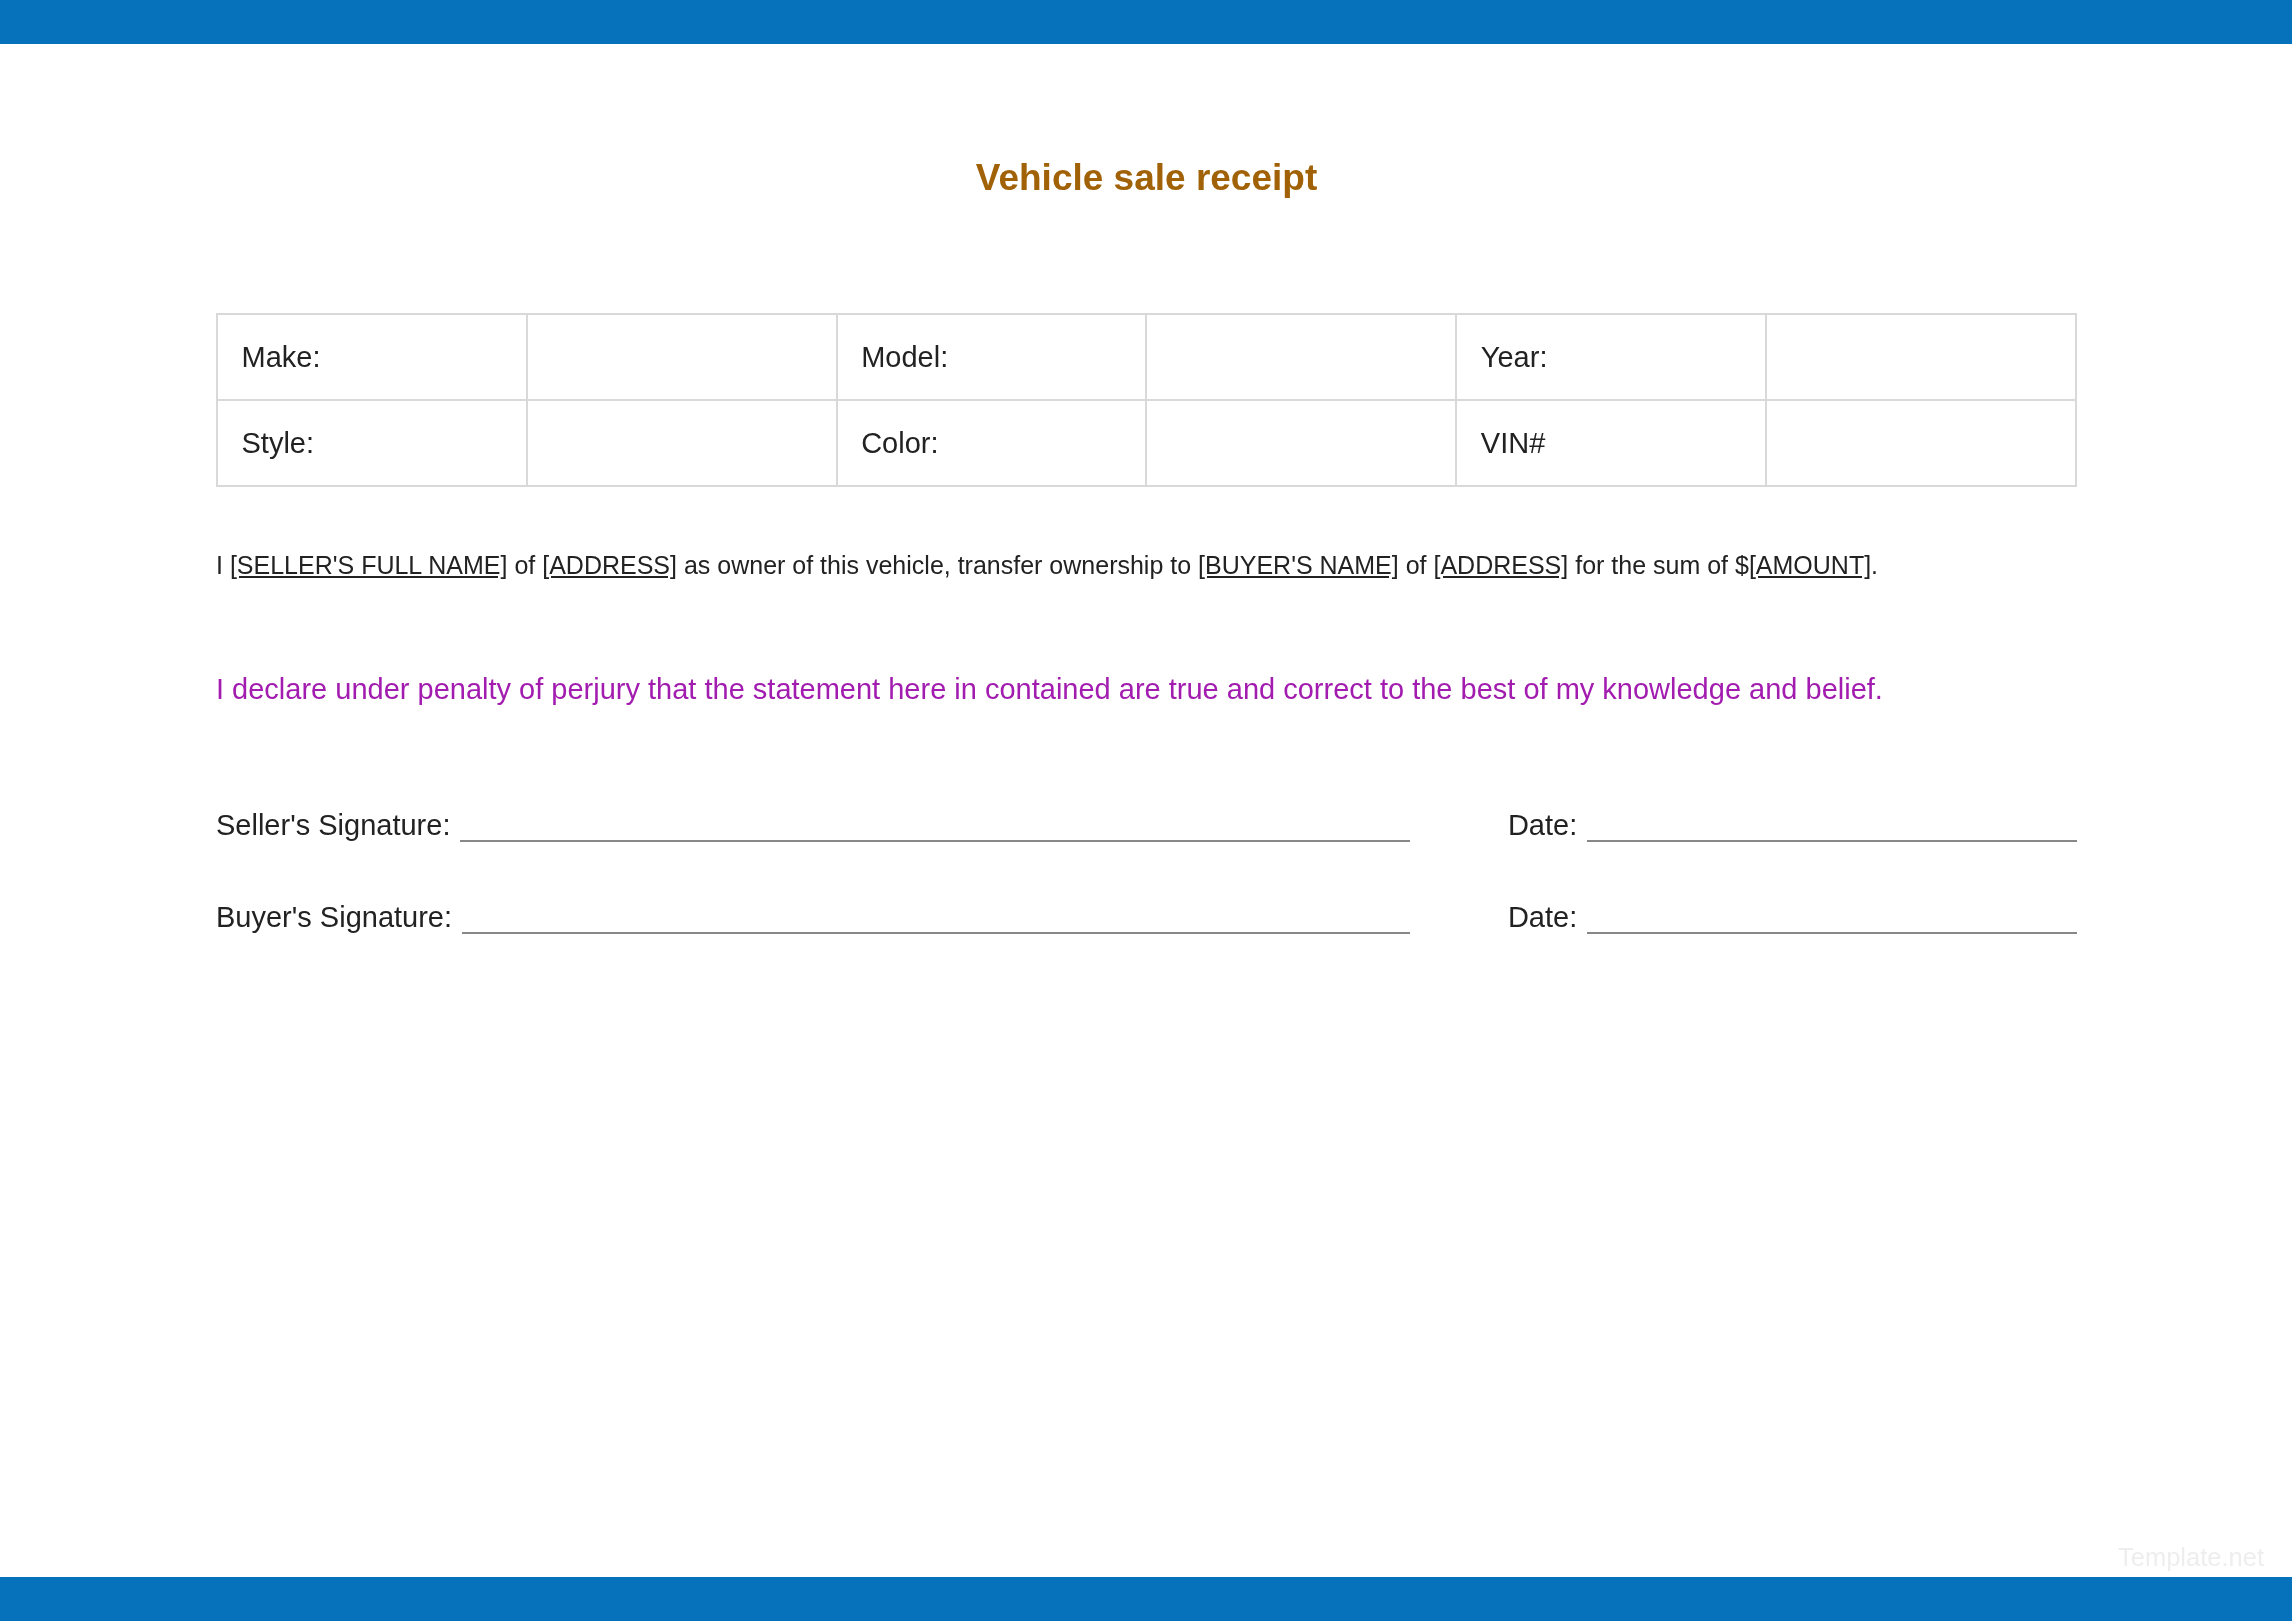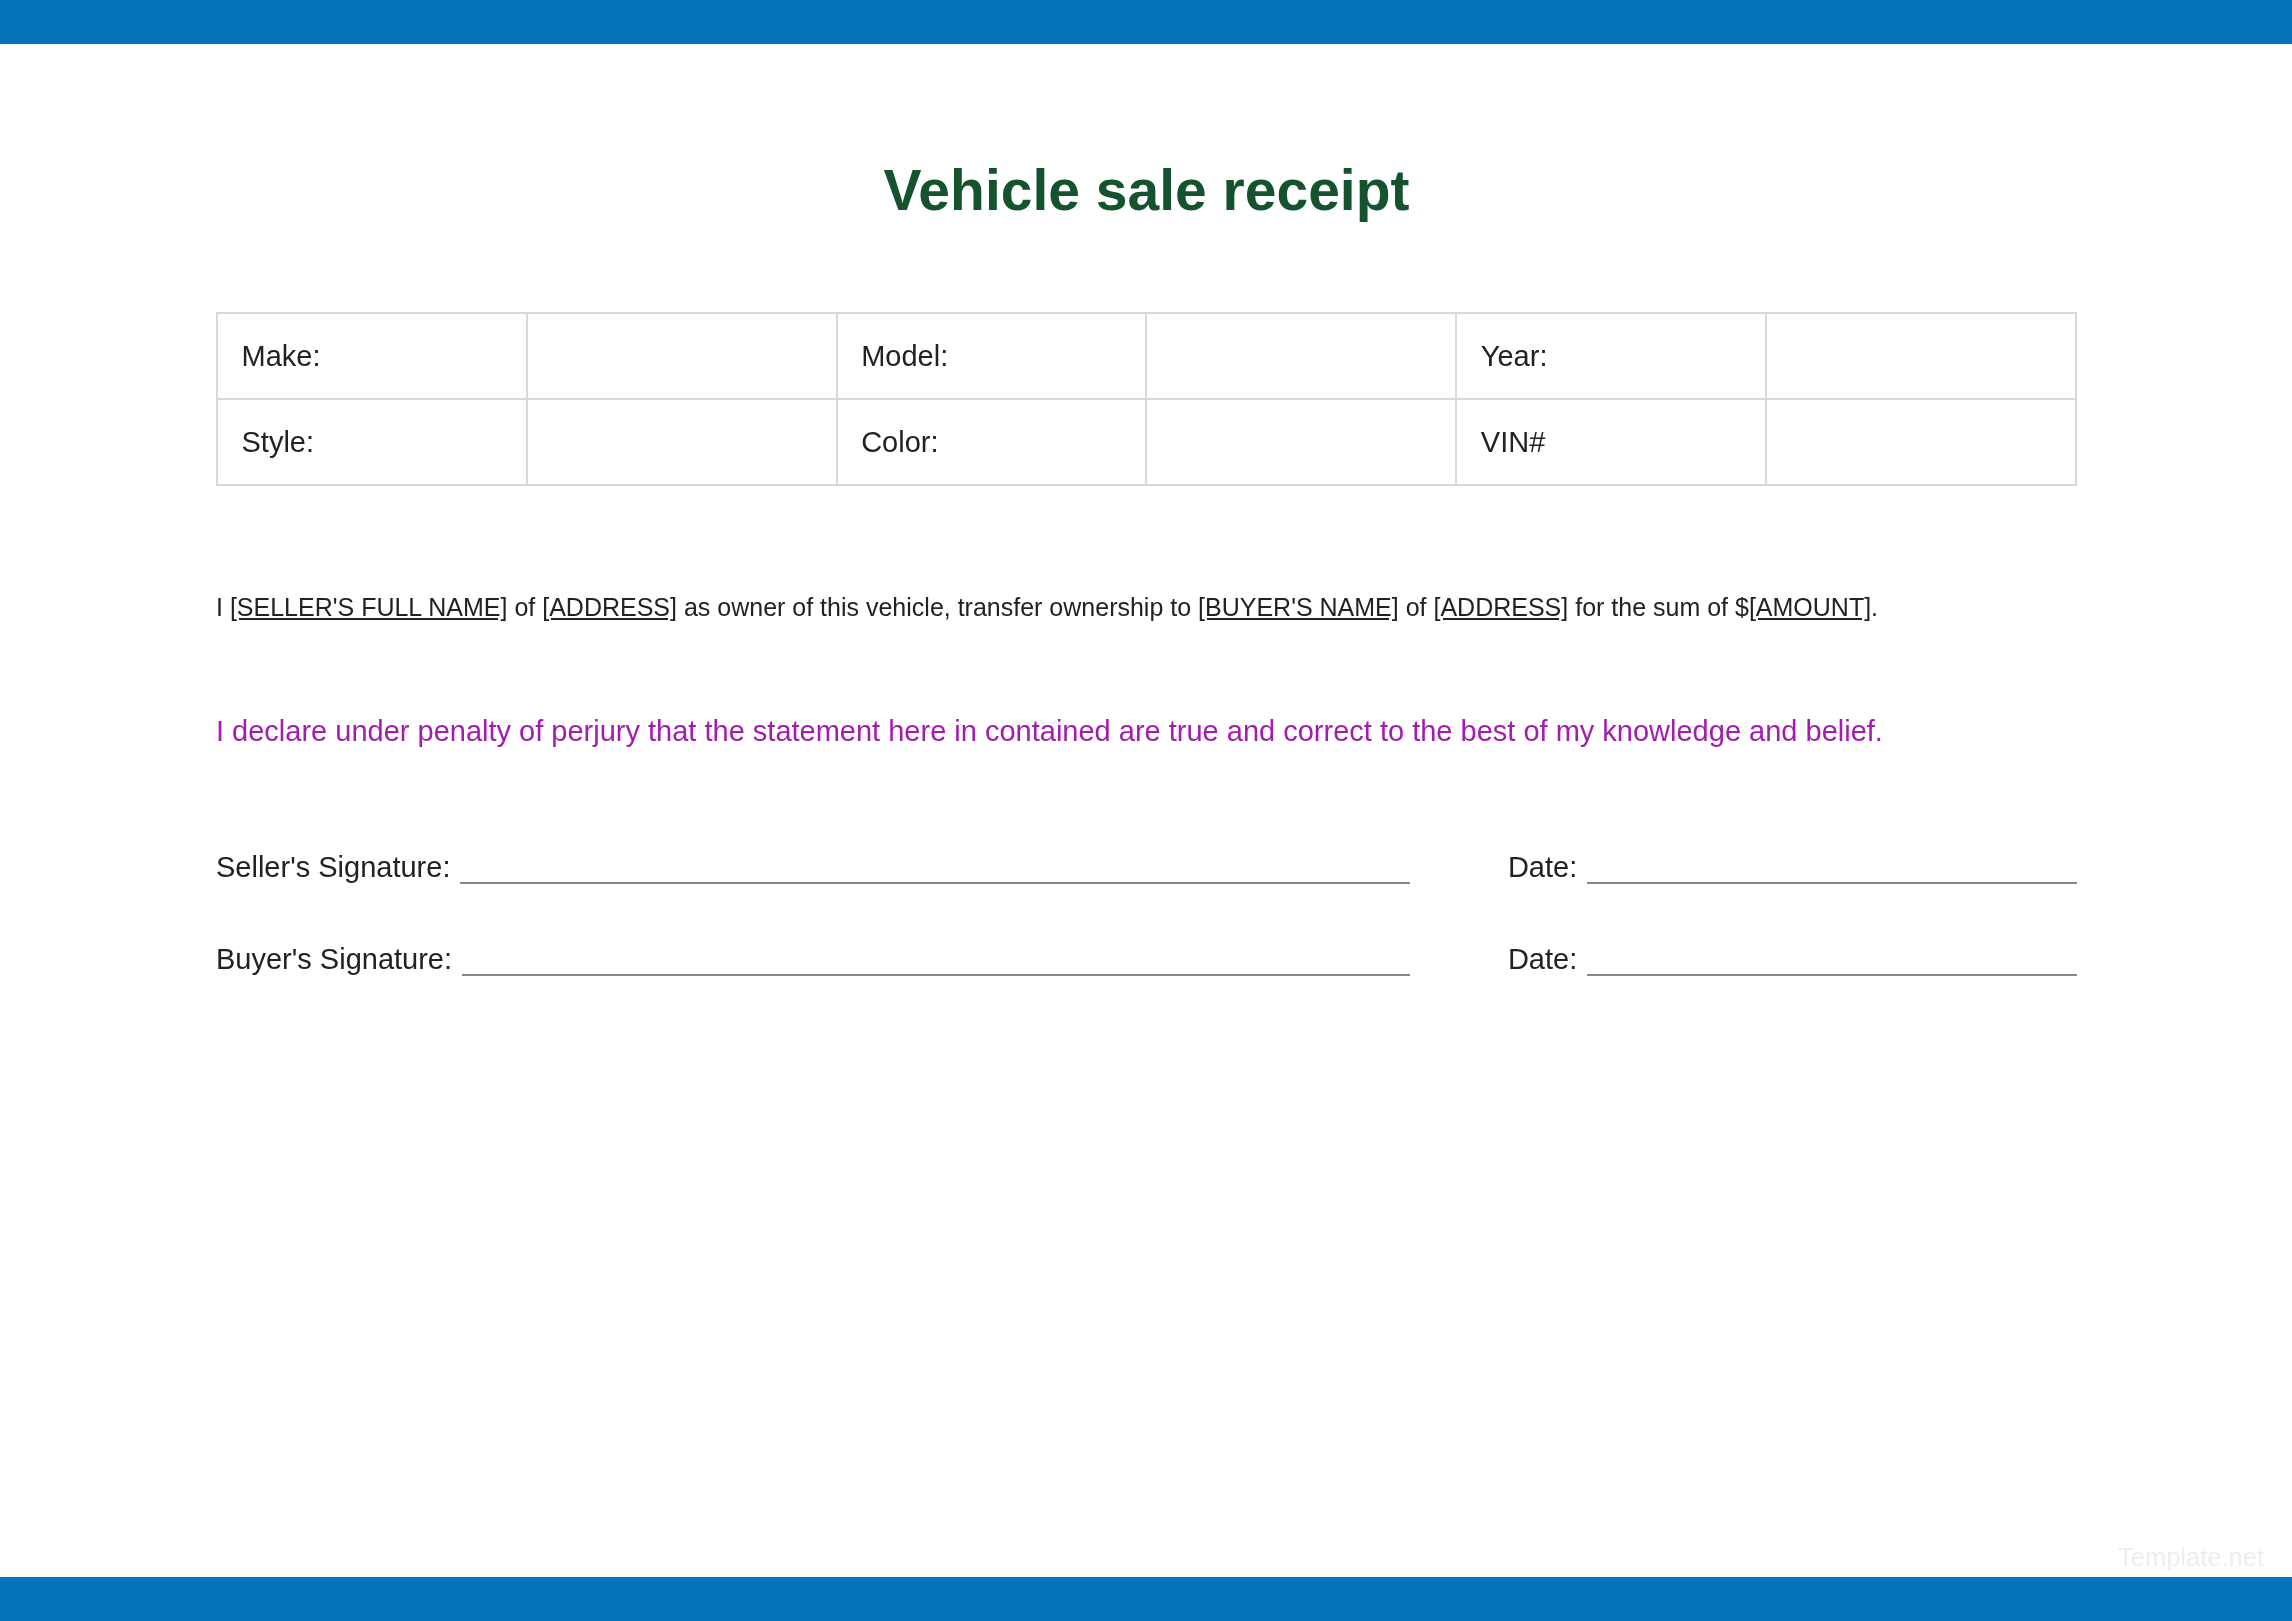--- a/index.html
+++ b/index.html
@@ -25,29 +25,29 @@
       background: #0672bc;
       position: absolute;
       bottom: 0;
       left: 0;
     }
     .page-container {
       padding: 113px 216px 0 216px;
     }
     .title {
       text-align: center;
-      color: #14532d;
-      font-size: 57px;
+      color: #a16207;
+      font-size: 37px;
       font-weight: 600;
-      margin-bottom: 89px;
+      margin-bottom: 114px;
     }
     .info-table {
       width: 100%;
       border-collapse: collapse;
-      margin-bottom: 103px;
+      margin-bottom: 60px;
       padding-left: 28px;
     }
     .info-table td {
       border: 2px solid #d9d9d9;
       padding: 25.5px 23.5px;
       font-size: 29px;
       color: #222;
       vertical-align: middle;
       height: 76px;
     }

